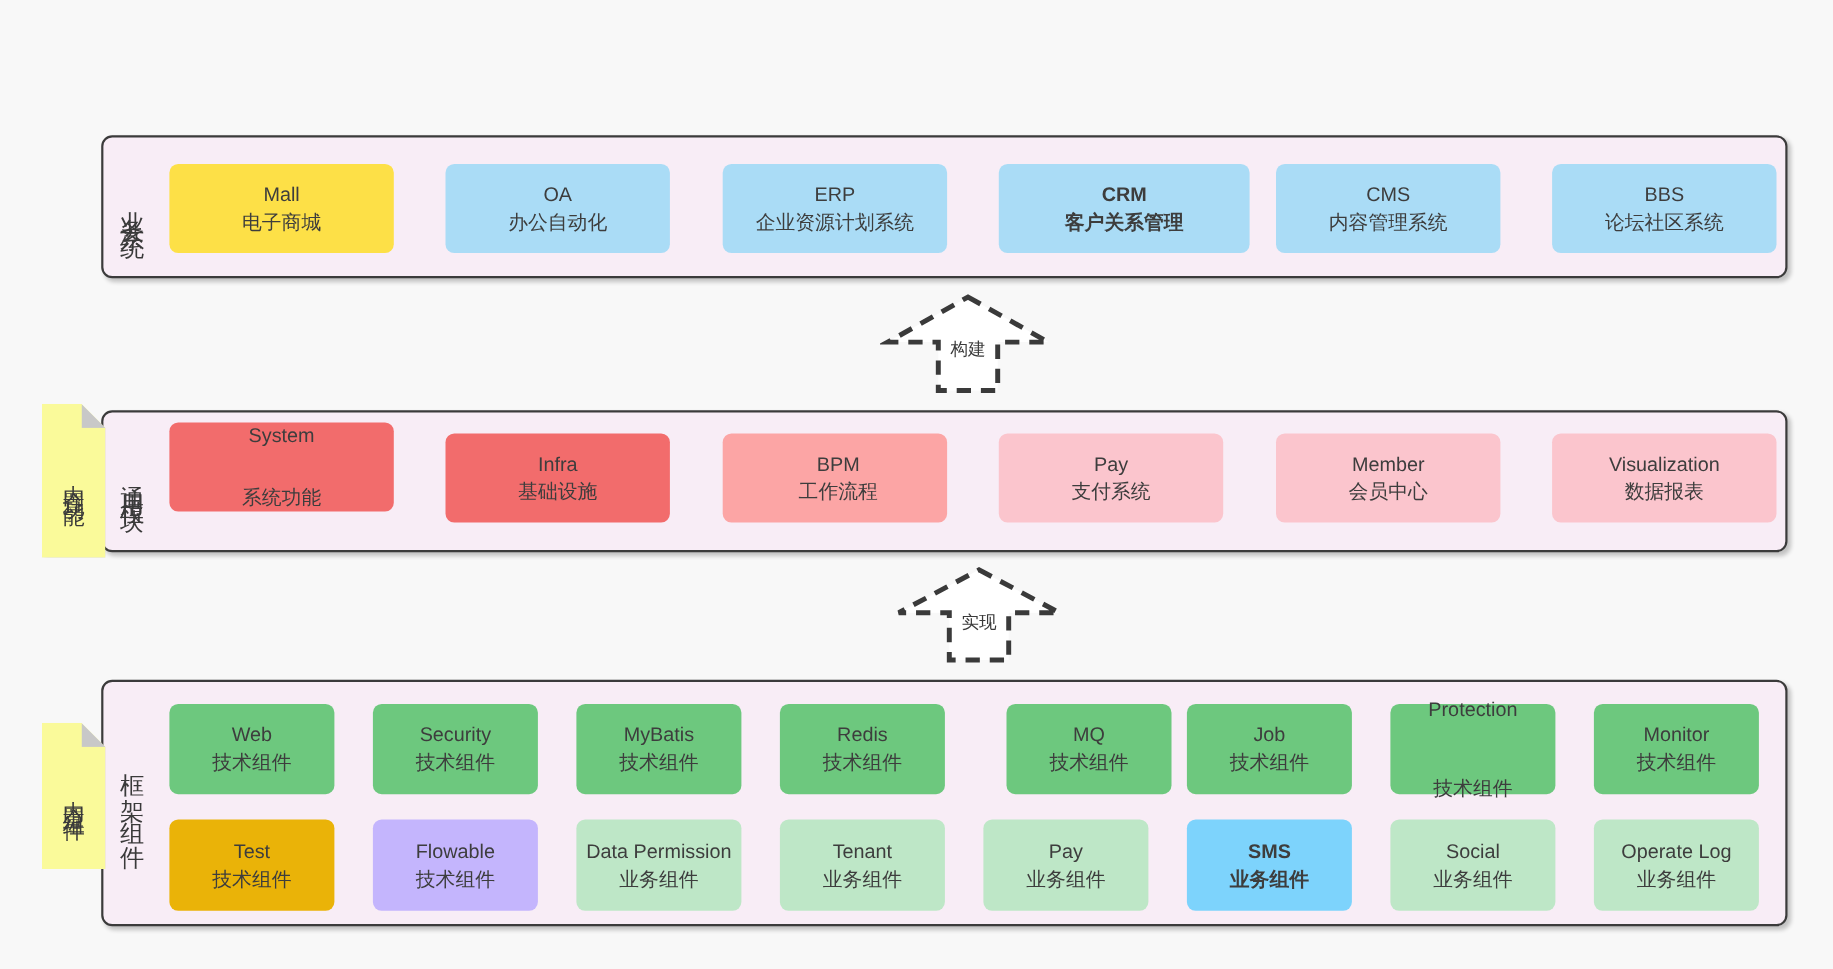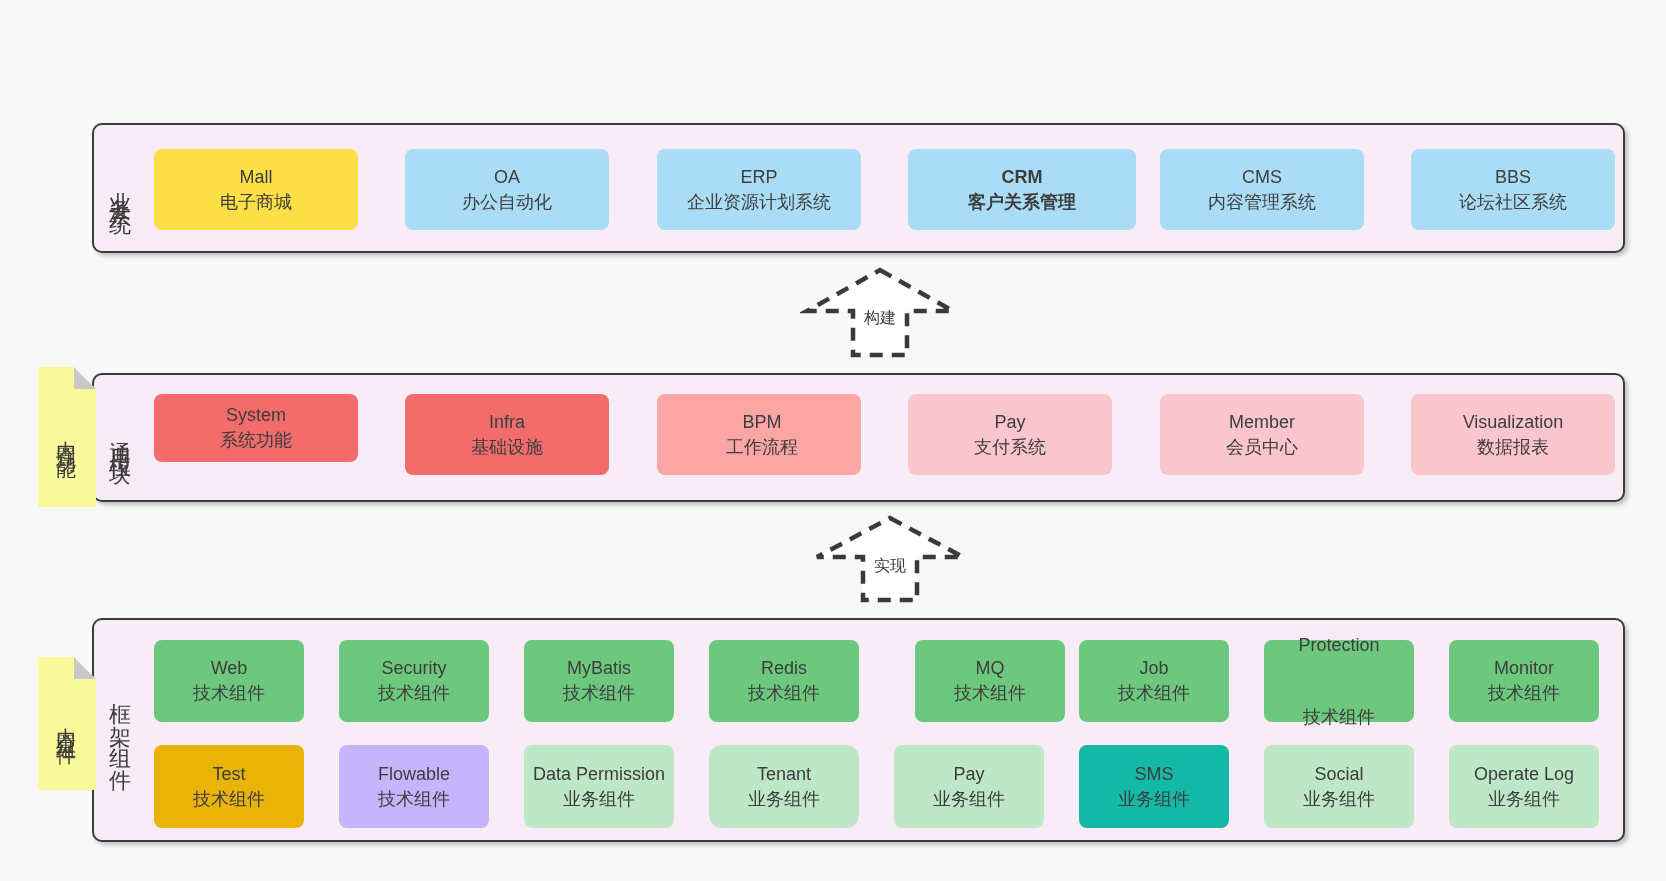--- a/index.html
+++ b/index.html
@@ -137,21 +137,21 @@
 <div class="arrow-wrap" id="arrow-build">
   <svg width="160" height="100" viewBox="0 0 160 100">
     <path d="M80 10 L153 51 L107 51 L107 95 L53 95 L53 51 L7 51 Z" fill="#ffffff" stroke="#3a3a3a" stroke-width="4.5" stroke-dasharray="13 9"></path>
   </svg>
   <span class="arrow-label">构建</span>
 </div>
 
 <div class="panel" id="panel-modules">
   <div class="side-label">通用模块</div>
   <div class="boxes">
-      <div class="box" style="left: 60px; top: 19px; width: 204px; height: 68px; background: rgb(242, 108, 108);">
+      <div class="box" style="left: 60px; top: 9px; width: 204px; height: 81px; background: rgb(242, 108, 108); justify-content: space-between;">
         <span>System</span>
         <span>系统功能</span>
       </div>
       <div class="box" style="left: 311px; top: 19px; width: 204px; height: 81px; background: rgb(242, 108, 108);">
         <span>Infra</span>
         <span>基础设施</span>
       </div>
       <div class="box" style="left: 563px; top: 19px; width: 204px; height: 81px; background: #fca5a5; padding-left: 14px;">
         <span>BPM</span>
         <span>工作流程</span>
@@ -223,29 +223,29 @@
         <span>技术组件</span>
       </div>
       <div class="box" style="left: 245px; top: 125px; width: 150px; height: 83px; background: #c4b5fd; align-items: center;">
         <span>Flowable</span>
         <span>技术组件</span>
       </div>
       <div class="box" style="left: 430px; top: 125px; width: 150px; height: 83px; background: rgb(190, 231, 199);">
         <span>Data Permission</span>
         <span>业务组件</span>
       </div>
-      <div class="box" style="left: 615px; top: 125px; width: 150px; height: 83px; background: rgb(190, 231, 199); border-radius: 13px;">
+      <div class="box" style="left: 615px; top: 125px; width: 150px; height: 83px; background: rgb(190, 231, 199);">
         <span>Tenant</span>
         <span>业务组件</span>
       </div>
       <div class="box" style="left: 800px; top: 125px; width: 150px; height: 83px; background: rgb(190, 231, 199);">
         <span>Pay</span>
         <span>业务组件</span>
       </div>
-      <div class="box" style="left: 985px; top: 125px; width: 150px; height: 83px; background: #14b8a6;">
+      <div class="box" style="left: 985px; top: 125px; width: 150px; height: 83px; background: #7dd3fc; font-weight: bold;">
         <span>SMS</span>
         <span>业务组件</span>
       </div>
       <div class="box" style="left: 1170px; top: 125px; width: 150px; height: 83px; background: rgb(190, 231, 199);">
         <span>Social</span>
         <span>业务组件</span>
       </div>
       <div class="box" style="left: 1355px; top: 125px; width: 150px; height: 83px; background: rgb(190, 231, 199);">
         <span>Operate Log</span>
         <span>业务组件</span>

